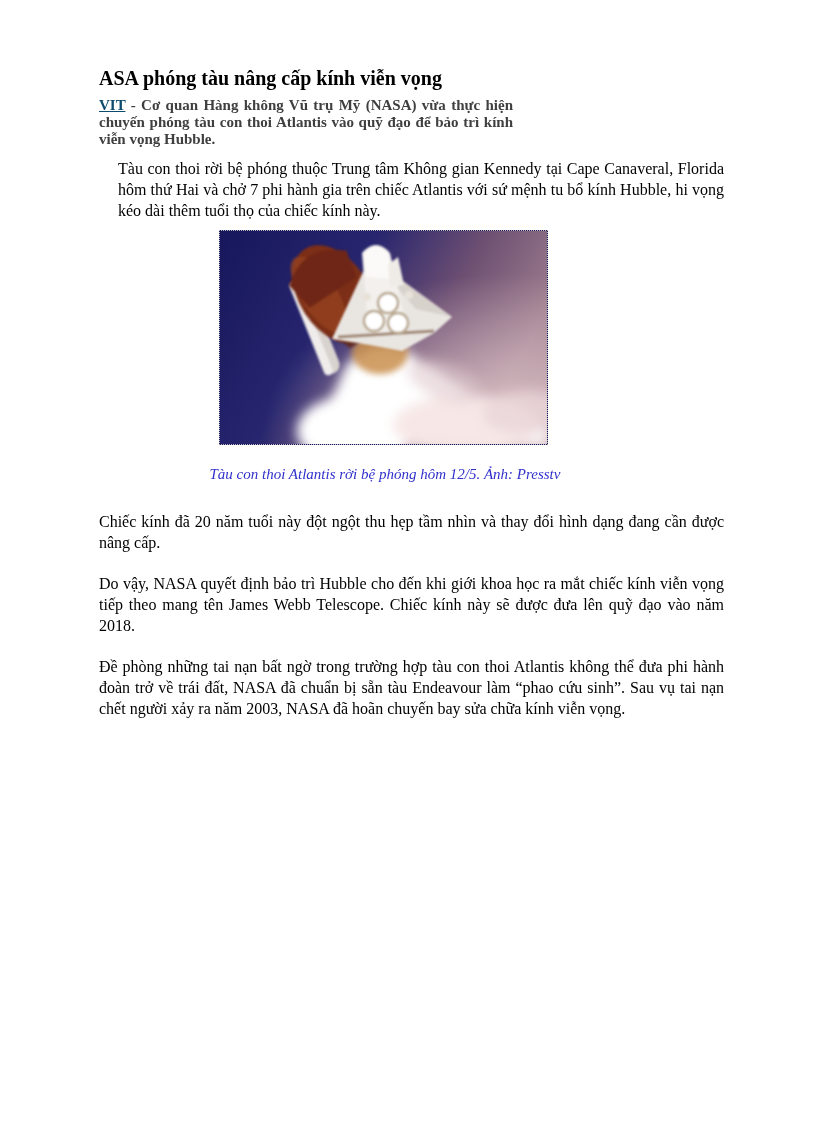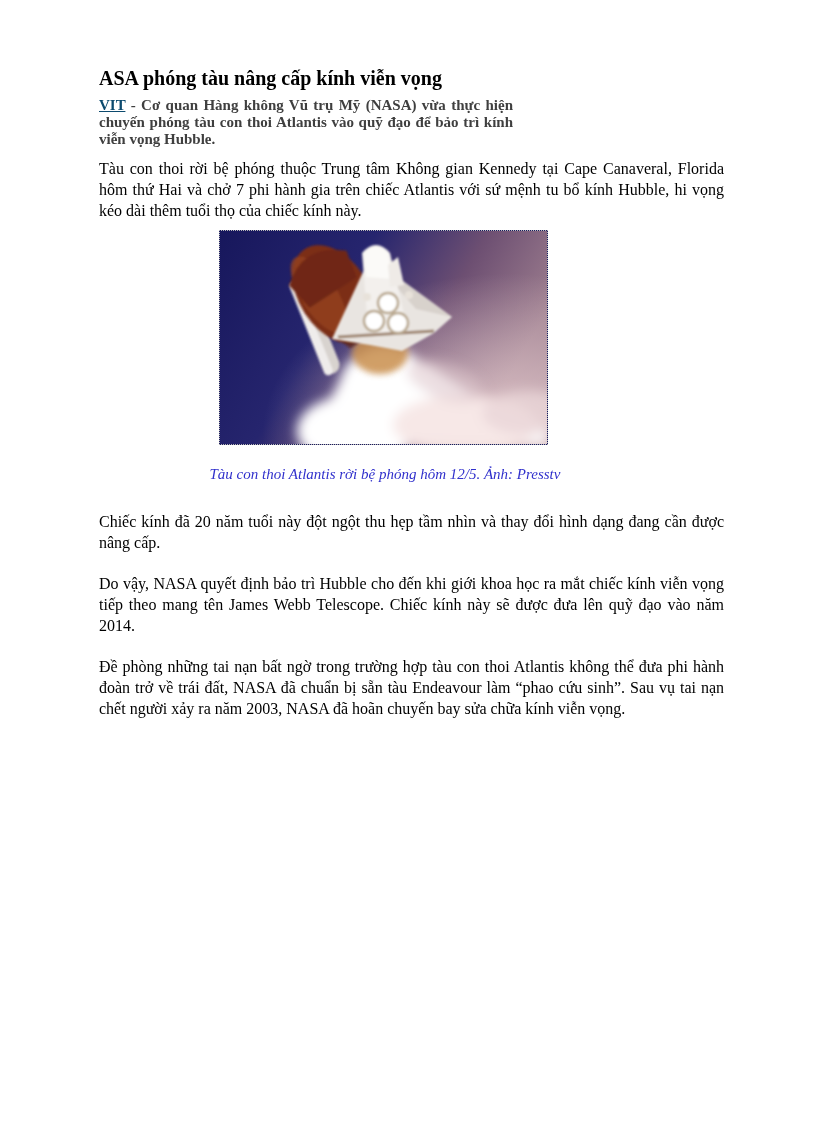--- a/index.html
+++ b/index.html
@@ -18,21 +18,21 @@
   .lead {
     width:414px; font-size:15px; font-weight:bold;
     line-height:17px; margin:0 0 10px 0; text-align:justify;
   }
   .lead .vit-link { text-decoration:underline; cursor:pointer; }
 
   .para {
     font-size:16px; line-height:21px; text-align:justify;
     margin:0 0 20px 0; color:#000;
   }
-  .para.intro { margin-bottom:0; }
+  .para.intro { margin-bottom:0;margin-left:19px; }
 
   .figure {
     margin:9px 0 0 120px; width:327px; height:213px;
     border:1px dotted #b8b8b8; background:#1a1a60;
     font-size:0; line-height:0;
   }
 
   .caption-row { width:572px; text-align:center; margin:20px 0 27px 0; }
   .caption {
     font-style:italic; font-size:15px; line-height:19px;
@@ -123,18 +123,18 @@
           <circle cx="147" cy="66" r="4" fill="#e8e2da"></circle>
         </g>
       </svg>
     </div>
 
     <div class="caption-row">
       <span class="caption" style="color:#3030cc;">Tàu con thoi Atlantis rời bệ phóng hôm 12/5. Ảnh: Presstv</span>
     </div>
 
     <p class="para">Chiếc kính  đã 20 năm tuổi này đột ngột thu hẹp tầm nhìn  và thay  đổi hình  dạng đang cần được nâng  cấp.</p>
-    <p class="para">Do vậy, NASA quyết  định  bảo trì Hubble  cho đến khi giới  khoa học ra mắt chiếc kính viễn  vọng  tiếp  theo mang  tên James  Webb Telescope.  Chiếc kính  này sẽ được đưa lên quỹ  đạo vào năm 2014.</p>
+    <p class="para">Do vậy, NASA quyết  định  bảo trì Hubble  cho đến khi giới  khoa học ra mắt chiếc kính viễn  vọng  tiếp  theo mang  tên James  Webb Telescope.  Chiếc kính  này sẽ được đưa lên quỹ  đạo vào năm 2018.</p>
     <p class="para">Đề phòng  những  tai nạn bất ngờ trong  trường  hợp tàu con thoi  Atlantis  không  thể đưa phi hành  đoàn trở về trái đất, NASA đã chuẩn  bị sẵn tàu Endeavour  làm “phao  cứu sinh”.   Sau vụ tai nạn chết  người  xảy ra năm 2003, NASA đã hoãn chuyến  bay sửa chữa kính  viễn  vọng.</p>
   </div>
 
   <div class="page-break-line"></div>
 </div>
 
 </body></html>

